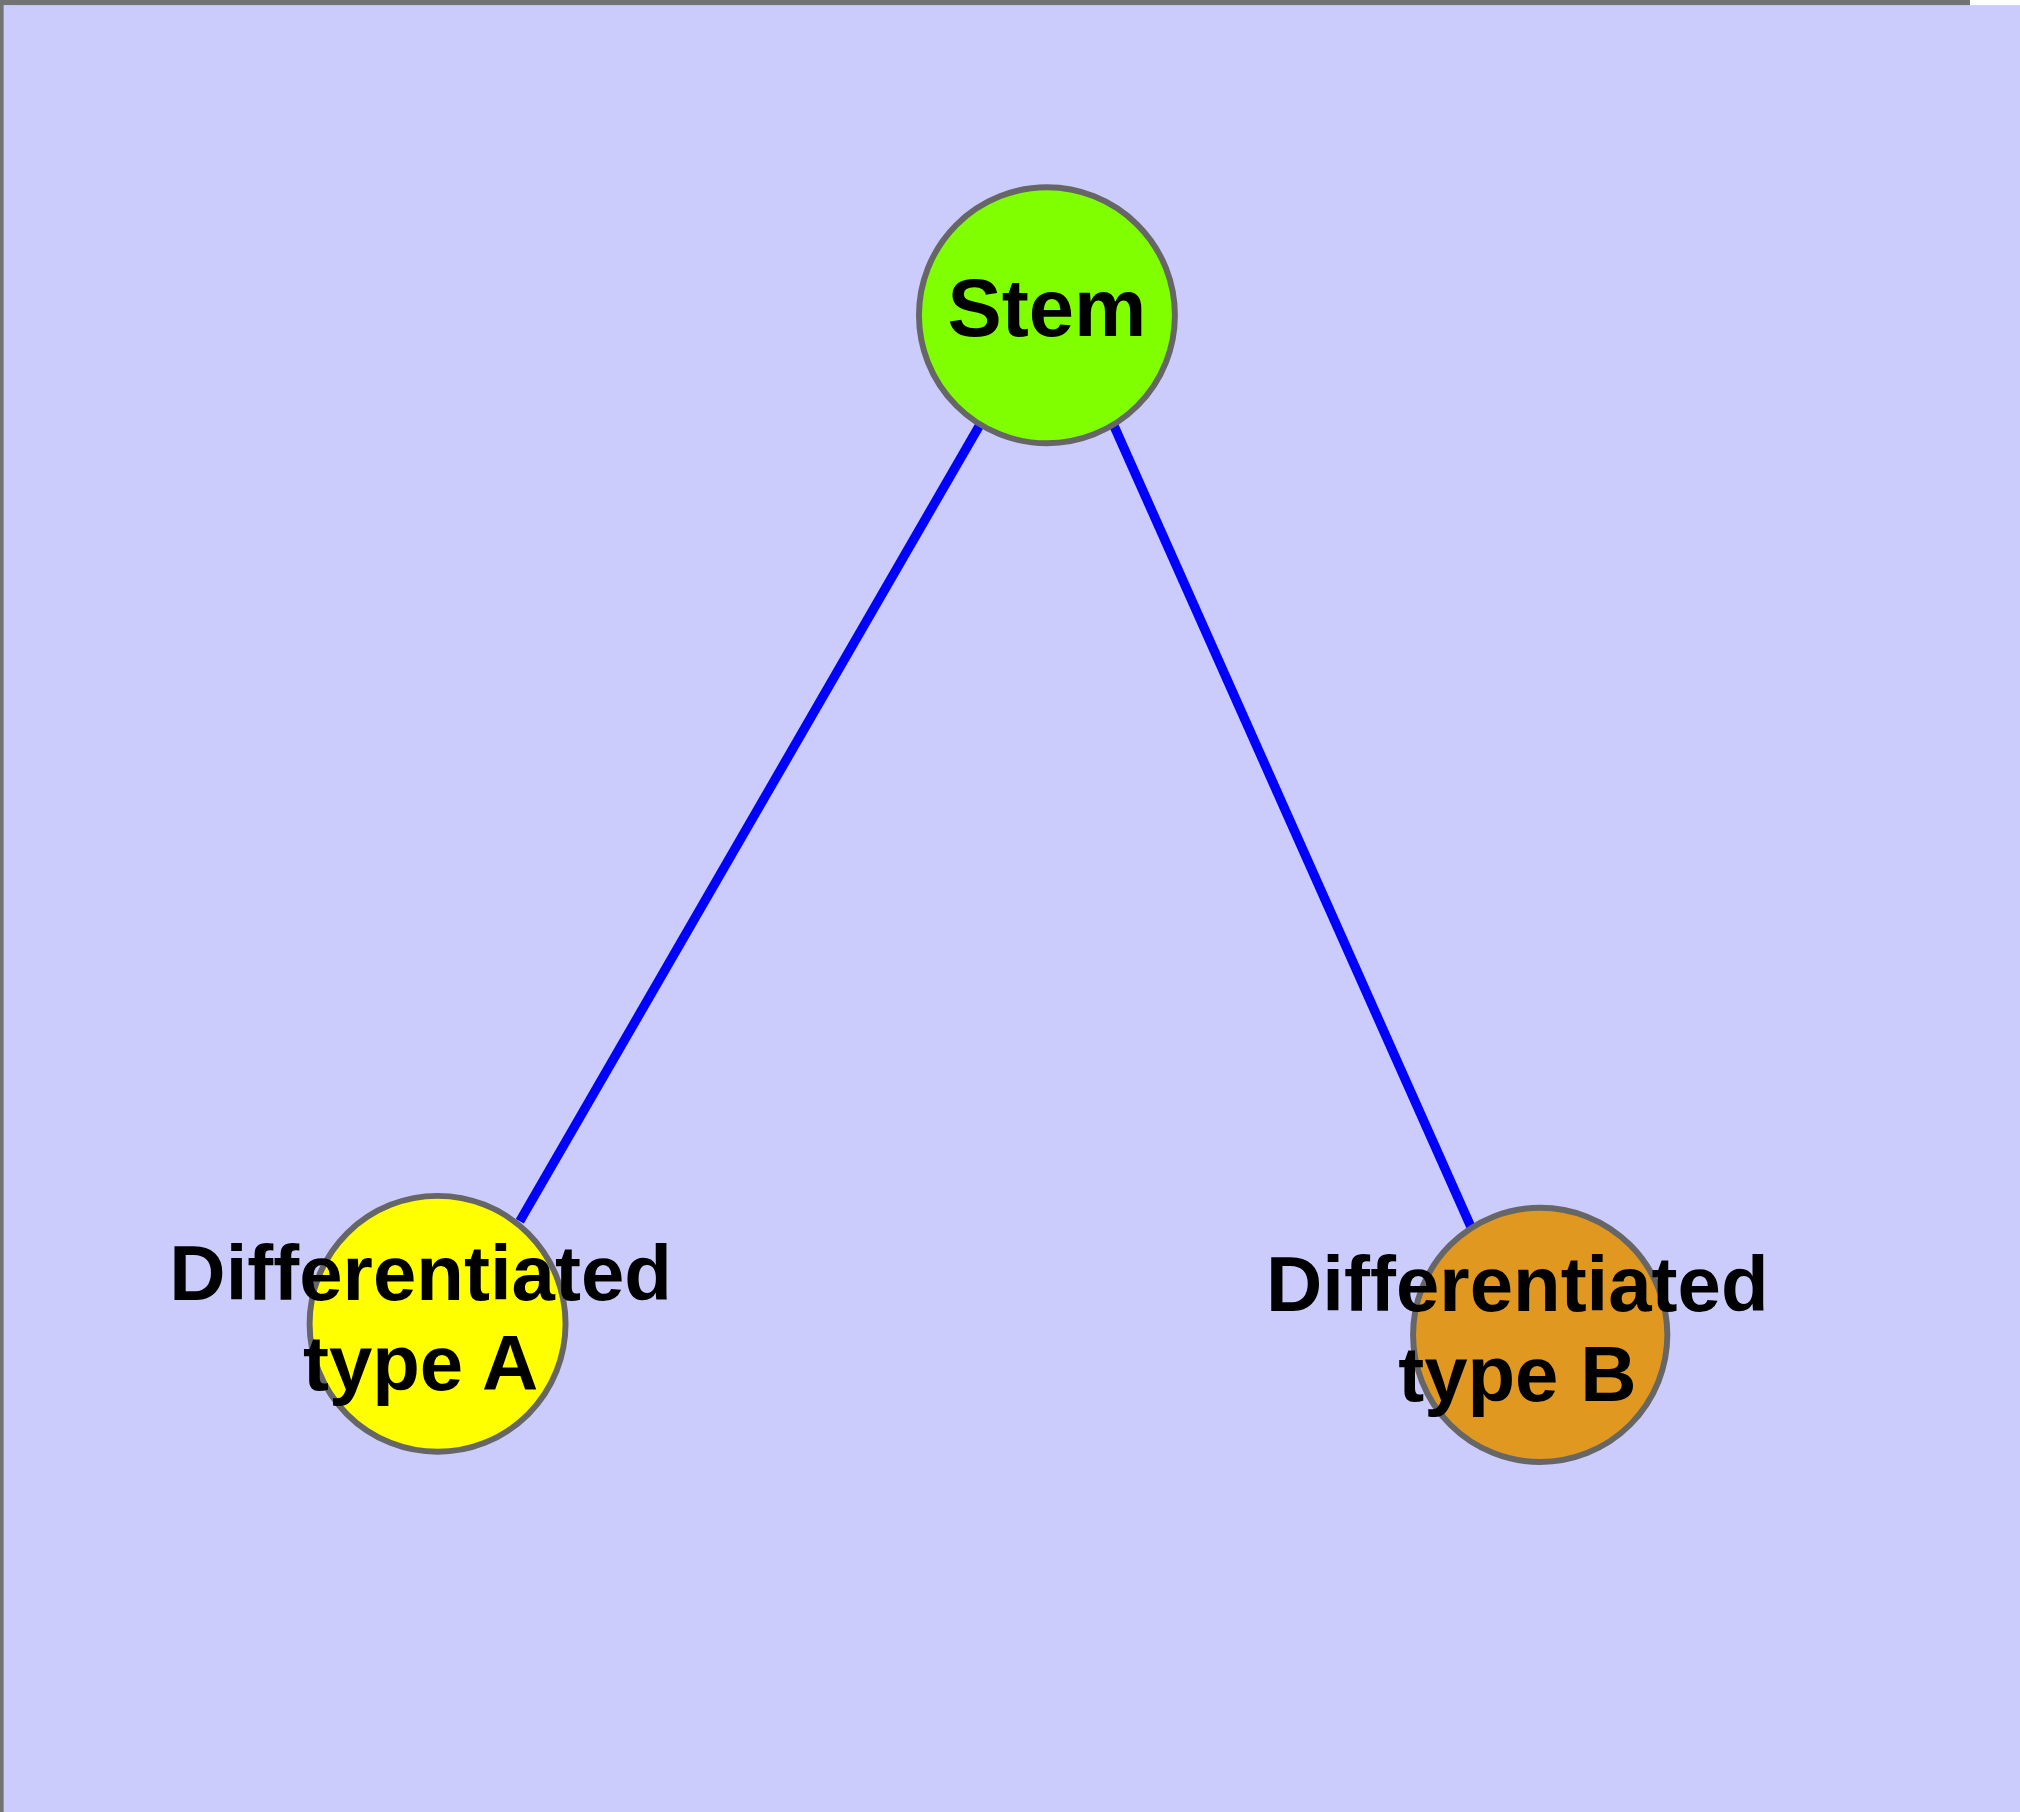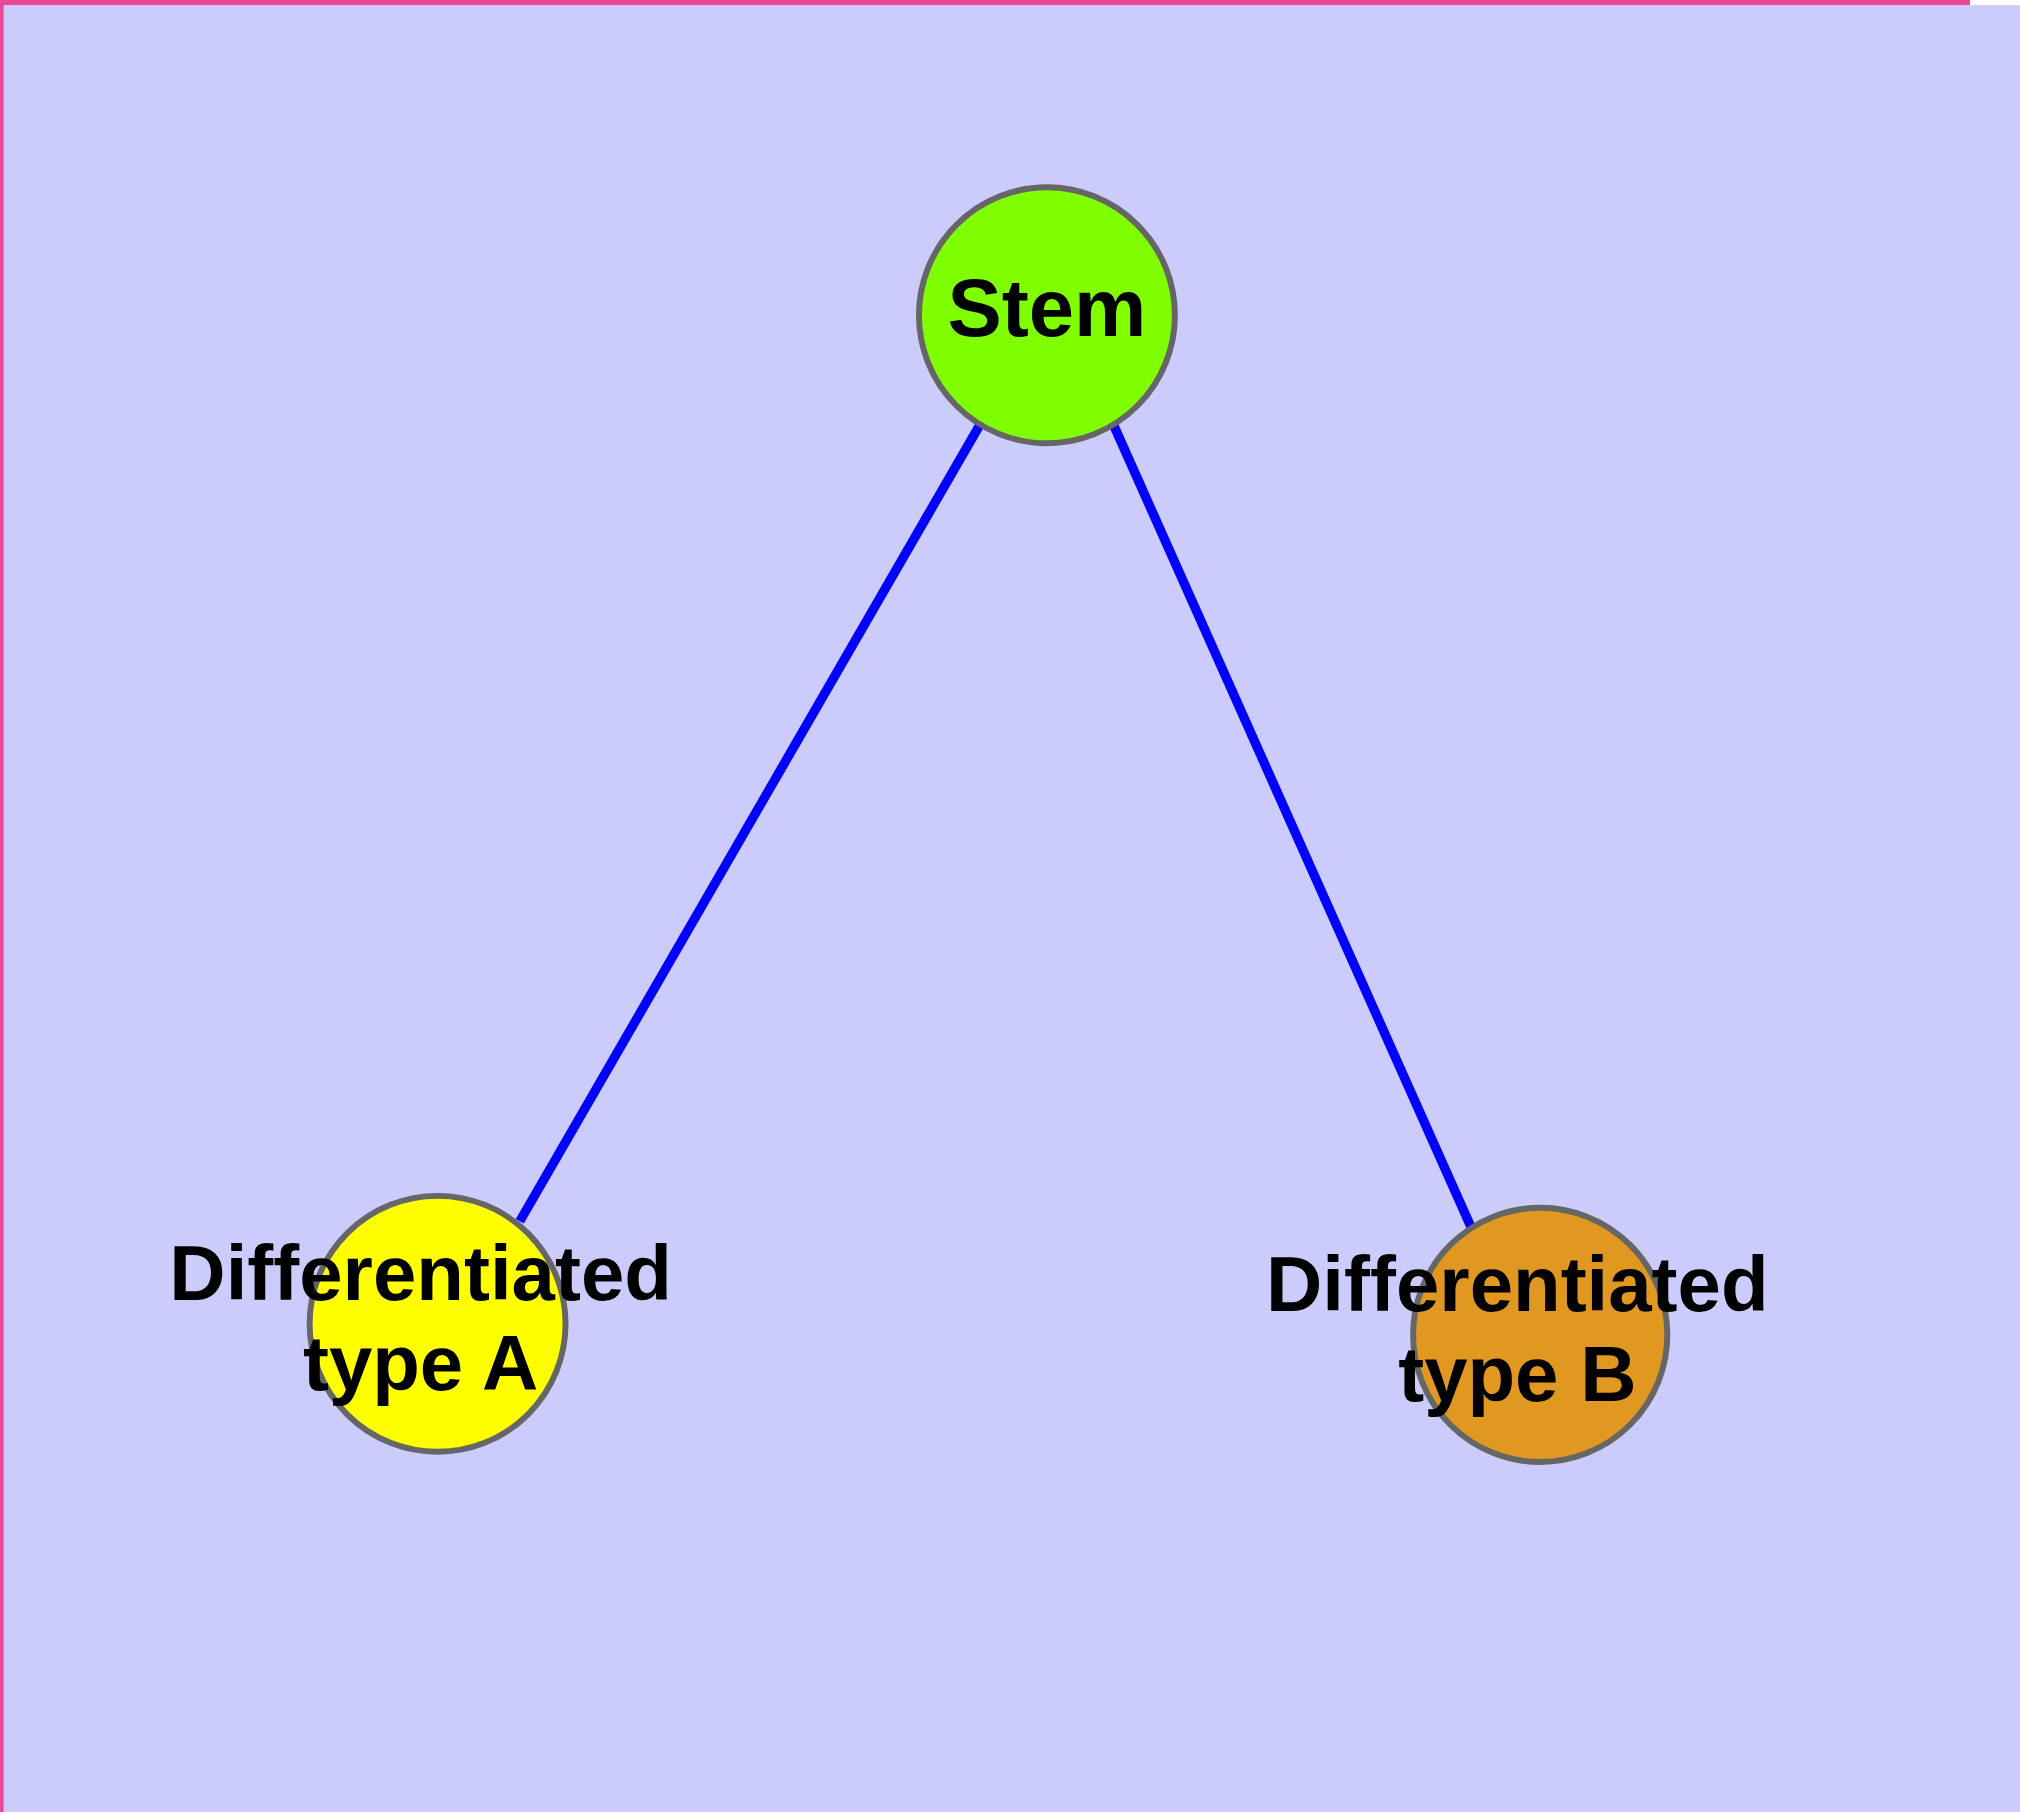--- a/index.html
+++ b/index.html
@@ -32,21 +32,21 @@
     font-family: "Liberation Sans", sans-serif;
     font-weight: bold;
     fill: #000000;
     text-anchor: middle;
     dominant-baseline: middle;
   }
 </style>
 </head>
 <body style="background: rgb(255, 255, 255);">
 
-<div id="canvas" style="background: #ec4899; width: 1970px; height: 1812px;">
+<div id="canvas" style="background: #737373; width: 1970px; height: 1812px;">
   <svg id="graph-svg" viewBox="0 0 2384 2138" xmlns="http://www.w3.org/2000/svg">
 
     <rect id="bg-rect" x="4" y="6" width="2380" height="2132" fill="#ccccfc"></rect>
 
     <g id="edges-layer">
         <line x1="1156" y1="501" x2="613" y2="1441" stroke="#0000ff" stroke-width="11" stroke-linecap="butt"></line>
         <line x1="1313" y1="500" x2="1735" y2="1447" stroke="#0000ff" stroke-width="11" stroke-linecap="butt"></line>
       </g>
 
     <g id="nodes-layer">

